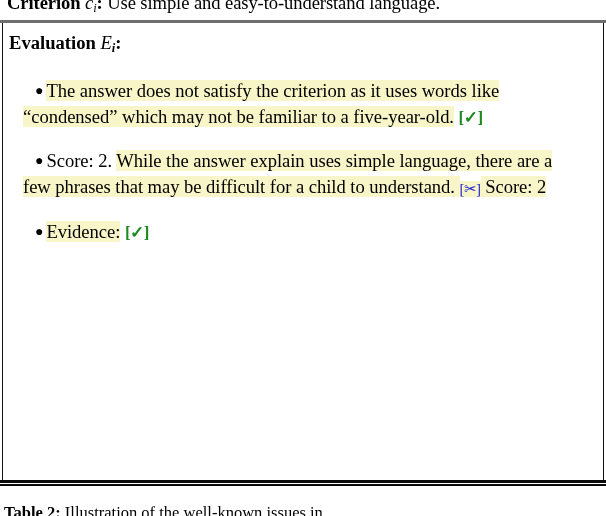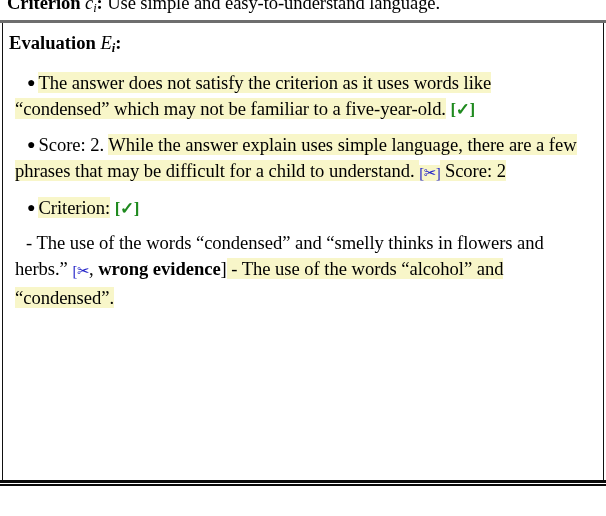--- a/index.html
+++ b/index.html
@@ -104,21 +104,21 @@
   }
   .eval-head .mathit {
     font-family: "Liberation Serif", "DejaVu Serif", serif;
     font-style: italic;
     font-weight: normal;
   }
 
   .para {
     font-size: 18.6px;
     line-height: 26.4px;
-    margin: 8px;
+    margin: 16px;
     text-align: left;
     letter-spacing: -0.05px;
   }
 
   .bullet-para {
     text-indent: 0;
     padding-left: 0;
   }
 
   .hl {
@@ -187,23 +187,25 @@
   <div class="border-left"></div>
   <div class="border-right"></div>
 
   <div class="cell">
 
     <div class="eval-head"><span>Evaluation</span> <span class="mathit">E</span><span class="sub">i</span><span>:</span></div>
 
     <div id="eval-items">
         <p class="para bullet-para"><span class="bul">●</span><span class="hl">The answer does not satisfy the criterion as it uses words like “condensed” which may not be familiar to a five-year-old.</span><span class=""> </span><span class="check">[✓]</span></p>
         <p class="para bullet-para"><span class="bul">●</span><span class="">Score: 2. </span><span class="hl">While the answer explain uses simple language, there are a few phrases that may be difficult for a child to understand. </span><span class="hl scis">[✂]</span><span class="hl"> Score: 2</span></p>
-        <p class="para bullet-para"><span class="bul">●</span><span class="hl">Criterion:</span><span class=""> </span><span class="check">[✓]</span></p>
-        <p class="para bullet-para"><span class="dash">- </span><span class="">The use of the words “condensed” and “smelly thinks in flowers and herbs.”  </span><span class="scis">[✂</span><span class="">, </span><span class="bold">wrong evidence</span><span class="">]</span><span class="hl"> - The use of the words “alcohol” and “condensed”.</span></p>
+        <p class="para bullet-para"><span class="bul">●</span><span class="hl">Evidence:</span><span class=""> </span><span class="check">[✓]</span></p>
       </div>
 
   </div>
 
   <div class="rule-bottom-a"></div>
   <div class="rule-bottom-b"></div>
 
+  <div class="caption-clip">
+    <div class="caption-text"><b>Table 2:</b><span> Illustration of the well-known issues in ...</span></div>
+  </div>
 
 </div>
 
 </body></html>

